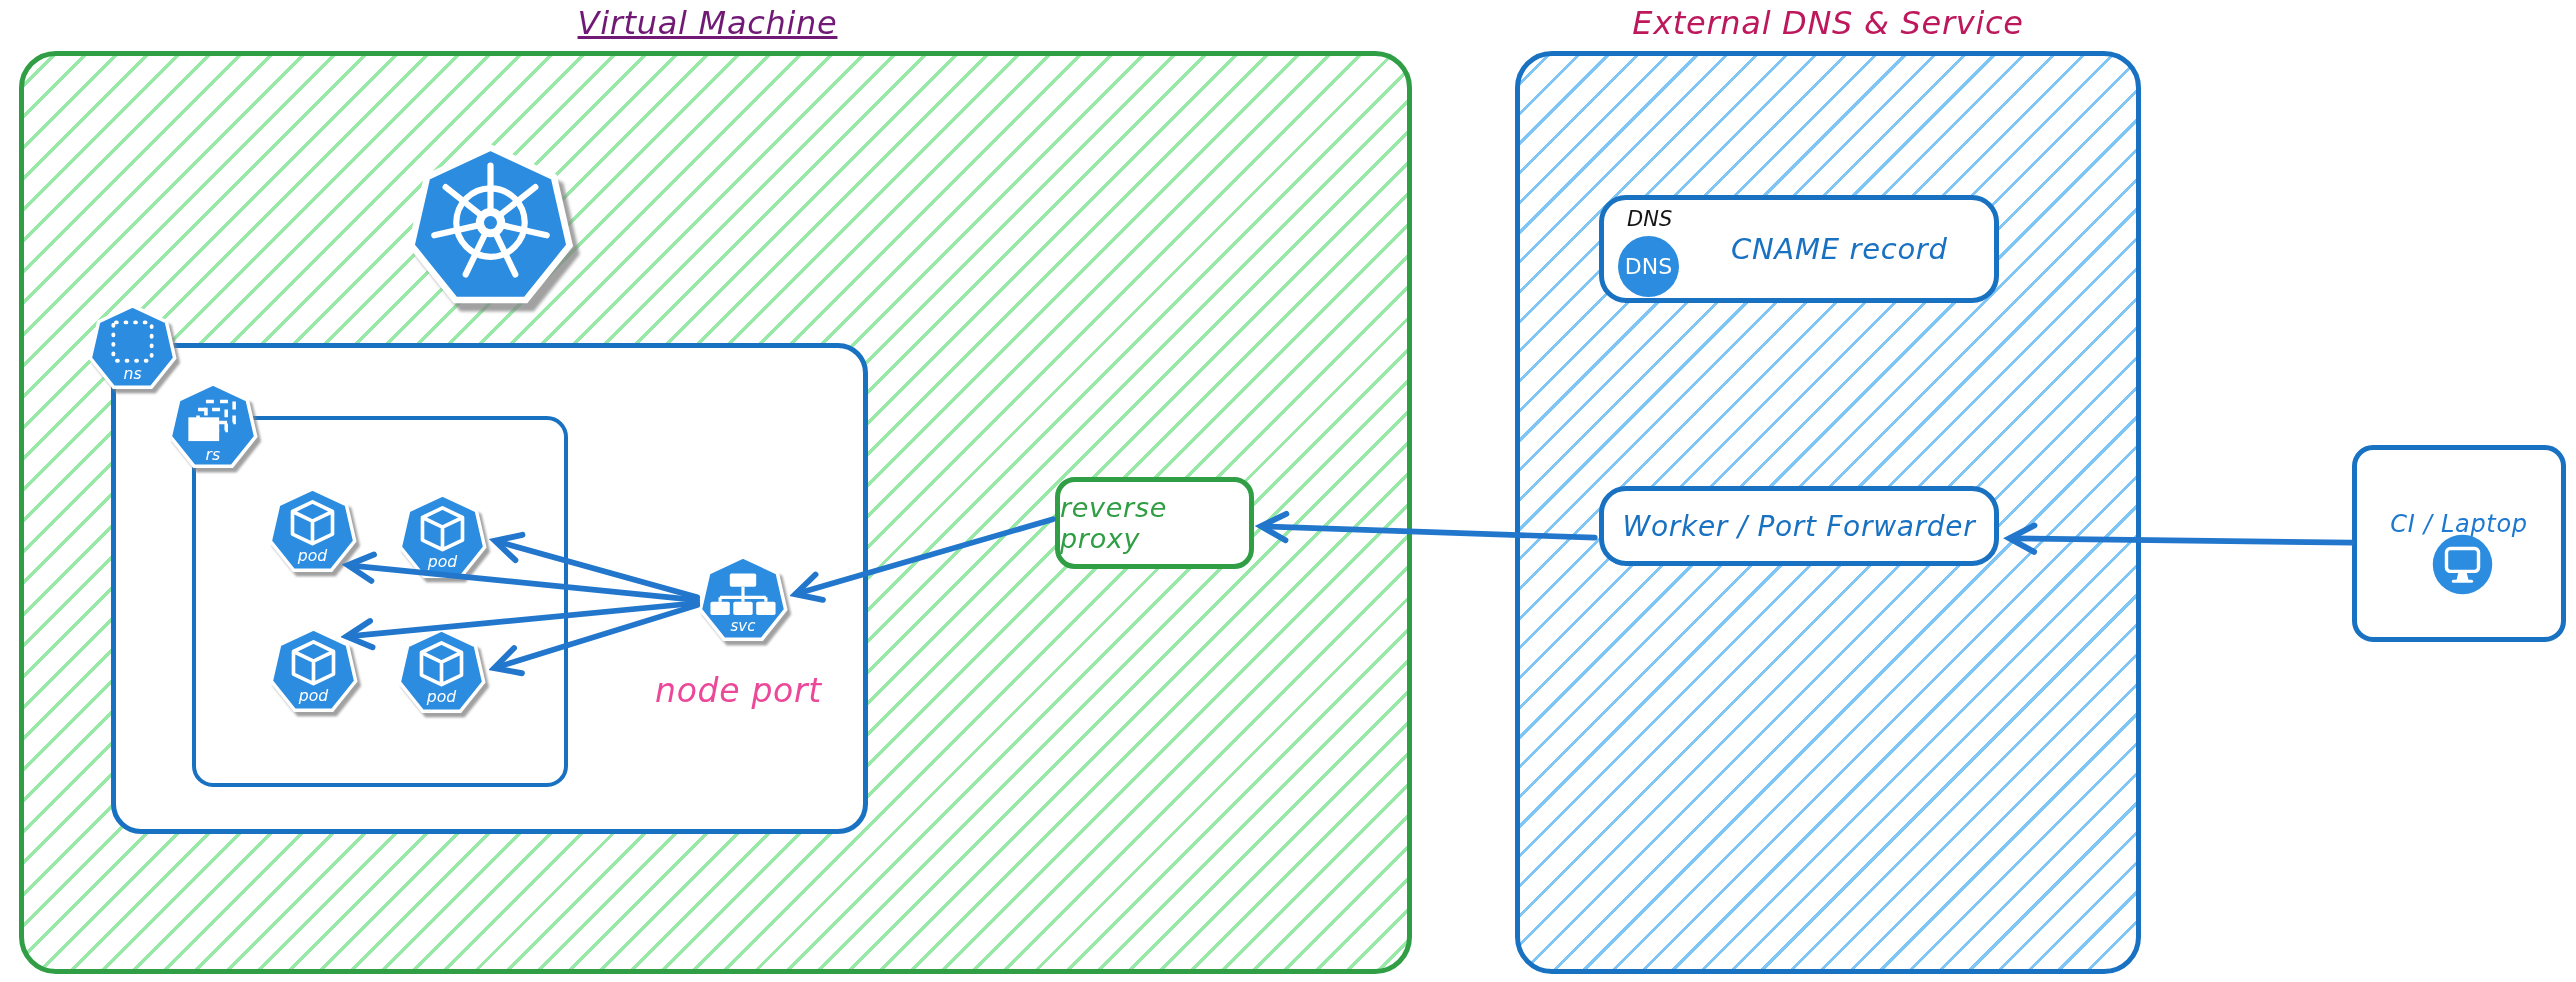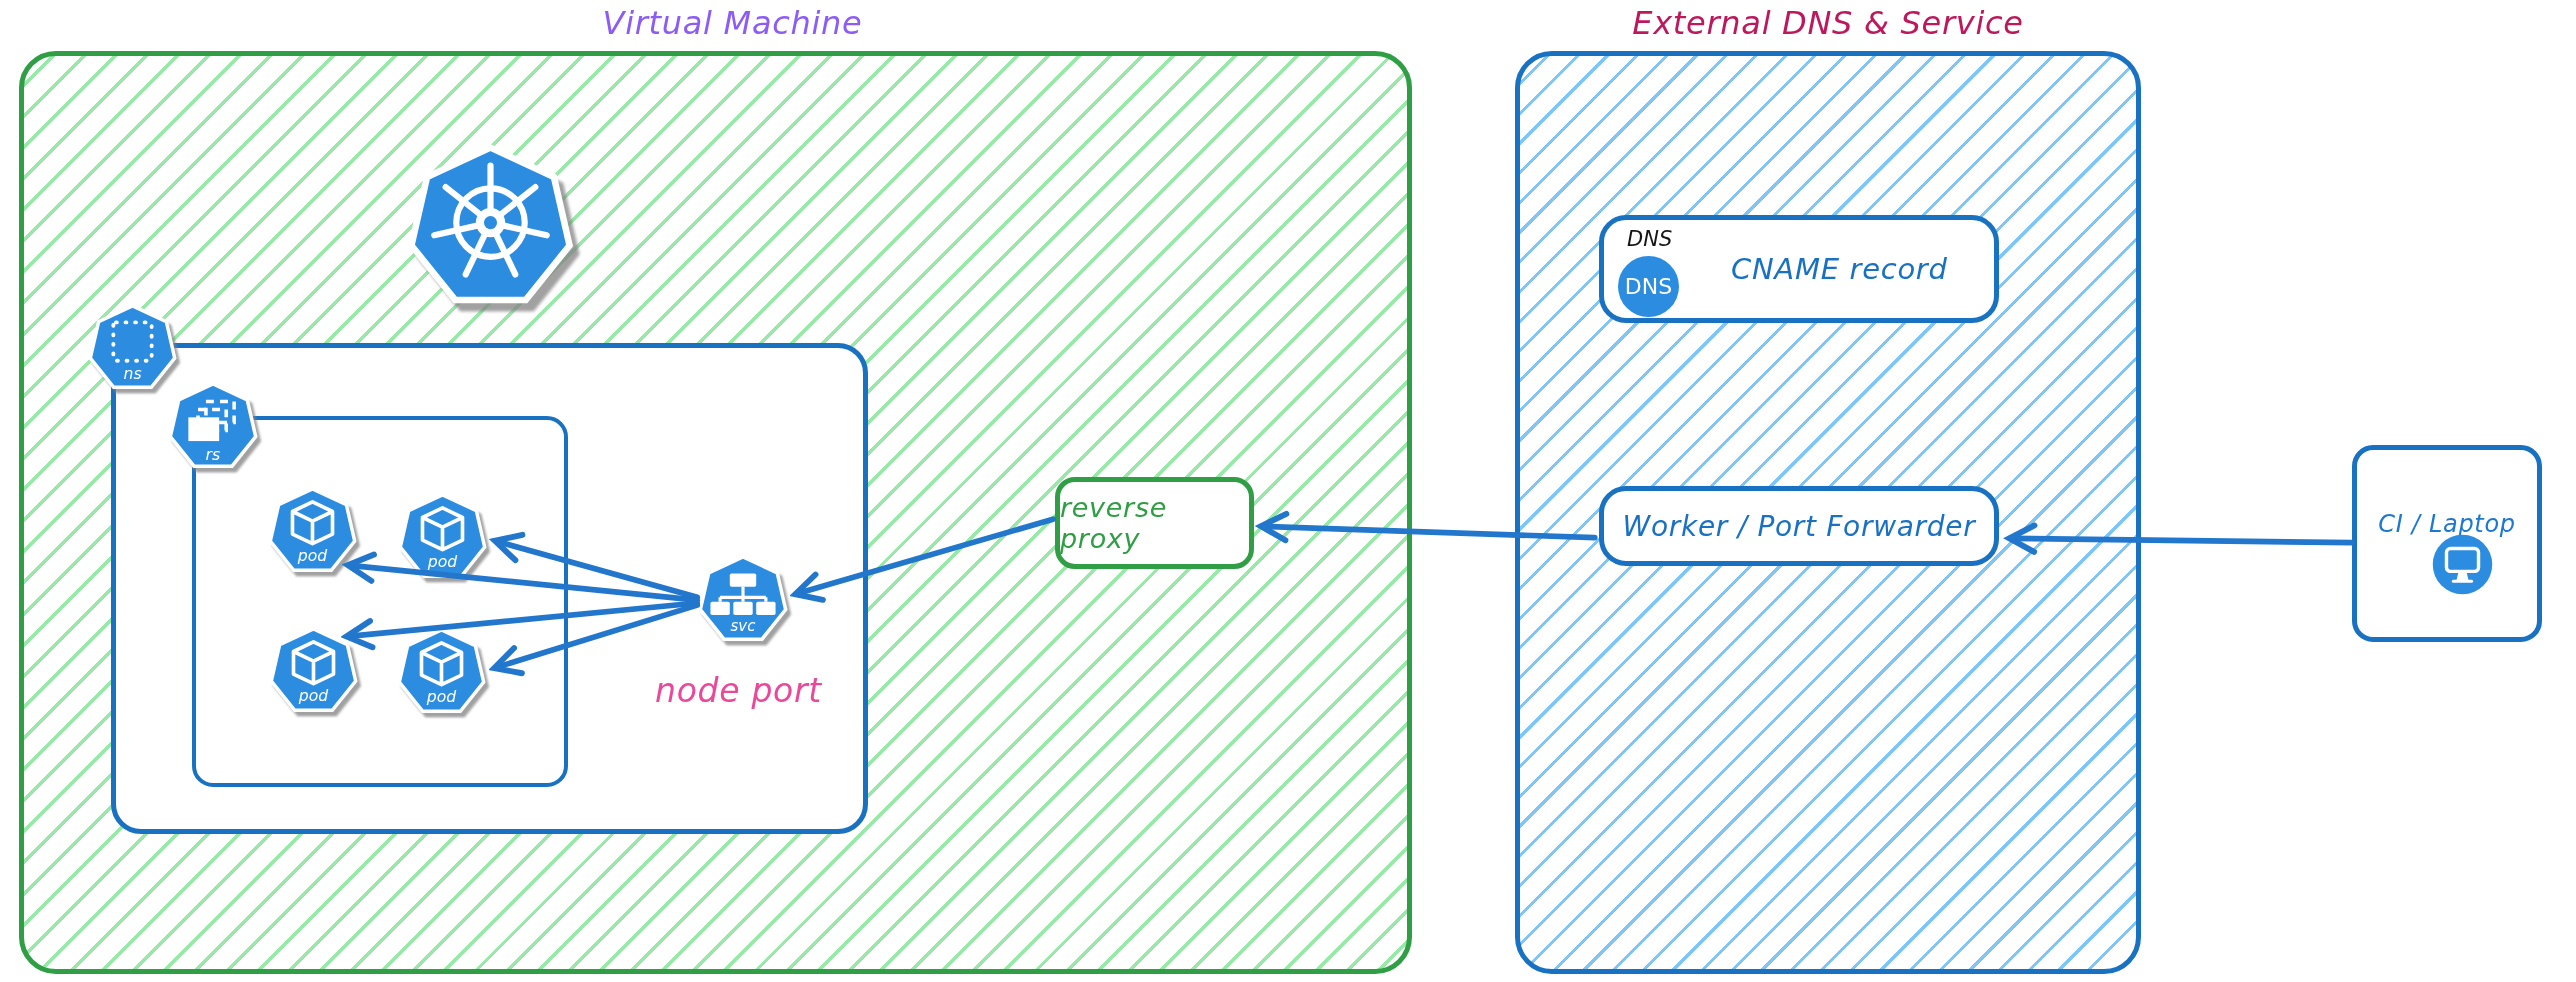--- a/index.html
+++ b/index.html
@@ -6,21 +6,21 @@
   .stage{
     position:relative;width:2576px;height:983px;background:#ffffff;overflow:hidden;
     font-family:"DejaVu Sans",sans-serif;
   }
   .abs{position:absolute;}
   
   .region-title{
     position:absolute;top:1.4px;height:44px;display:flex;align-items:center;justify-content:center;
     font-size:32px;font-style:italic;letter-spacing:0.7px;font-weight:500;
   }
-  .vm-title{left:36px;width:1393px;color:#8b5cf6;}
+  .vm-title{left:11px;width:1393px;color:#701a75;text-decoration:underline;}
   .ext-title{left:1515px;width:626px;color:#be185d;}
   .vm-box{
     left:18.5px;top:51px;width:1393px;height:923px;box-sizing:border-box;
     border:5.7px solid #2f9e44;border-radius:37px;
     background:repeating-linear-gradient(135deg,rgba(0,0,0,0) 0 18.5px,#98e9a8 18.5px 22px);
   }
   .ext-box{
     left:1515px;top:51px;width:626px;height:923px;box-sizing:border-box;
     border:5.7px solid #1971c2;border-radius:37px;
     background:repeating-linear-gradient(135deg,rgba(0,0,0,0) 0 18px,#7fc5f6 18px 21px);
@@ -36,27 +36,27 @@
   }
   .rp-box{
     left:1055px;top:477px;width:199px;height:92px;box-sizing:border-box;
     border:5px solid #2f9e44;border-radius:20px;background:#ffffff;
     display:flex;align-items:center;justify-content:flex-end;
     color:#2f9e44;font-size:27px;font-style:italic;letter-spacing:0.7px;
   }
   .card{
     box-sizing:border-box;border:5px solid #1971c2;border-radius:27px;background:#ffffff;
   }
-  .dns-card{left:1599px;top:195px;width:400px;height:108px;margin-top:20px;}
+  .dns-card{left:1599px;top:195px;width:400px;height:108px;}
   .worker-card{
     left:1599px;top:486px;width:400px;height:80px;
     display:flex;align-items:center;justify-content:center;
     color:#1971c2;font-size:28px;font-style:italic;letter-spacing:0.7px;
   }
-  .ci-card{left:2352px;top:445px;width:190px;height:197px;border-radius:21px;}
+  .ci-card{left:2352px;top:445px;width:214px;height:197px;border-radius:21px;}
   .dns-tag{
     position:absolute;left:23px;top:7px;color:#151515;font-size:21px;font-style:italic;font-weight:500;
   }
   .dns-circle{
     position:absolute;left:14px;top:36px;width:61px;height:61px;border-radius:50%;
     background:#2b8ce0;display:flex;align-items:center;justify-content:center;
     color:#ffffff;font-size:22px;font-weight:500;
   }
   .cname-label{
     position:absolute;left:92px;top:0;right:11.4px;height:100%;

